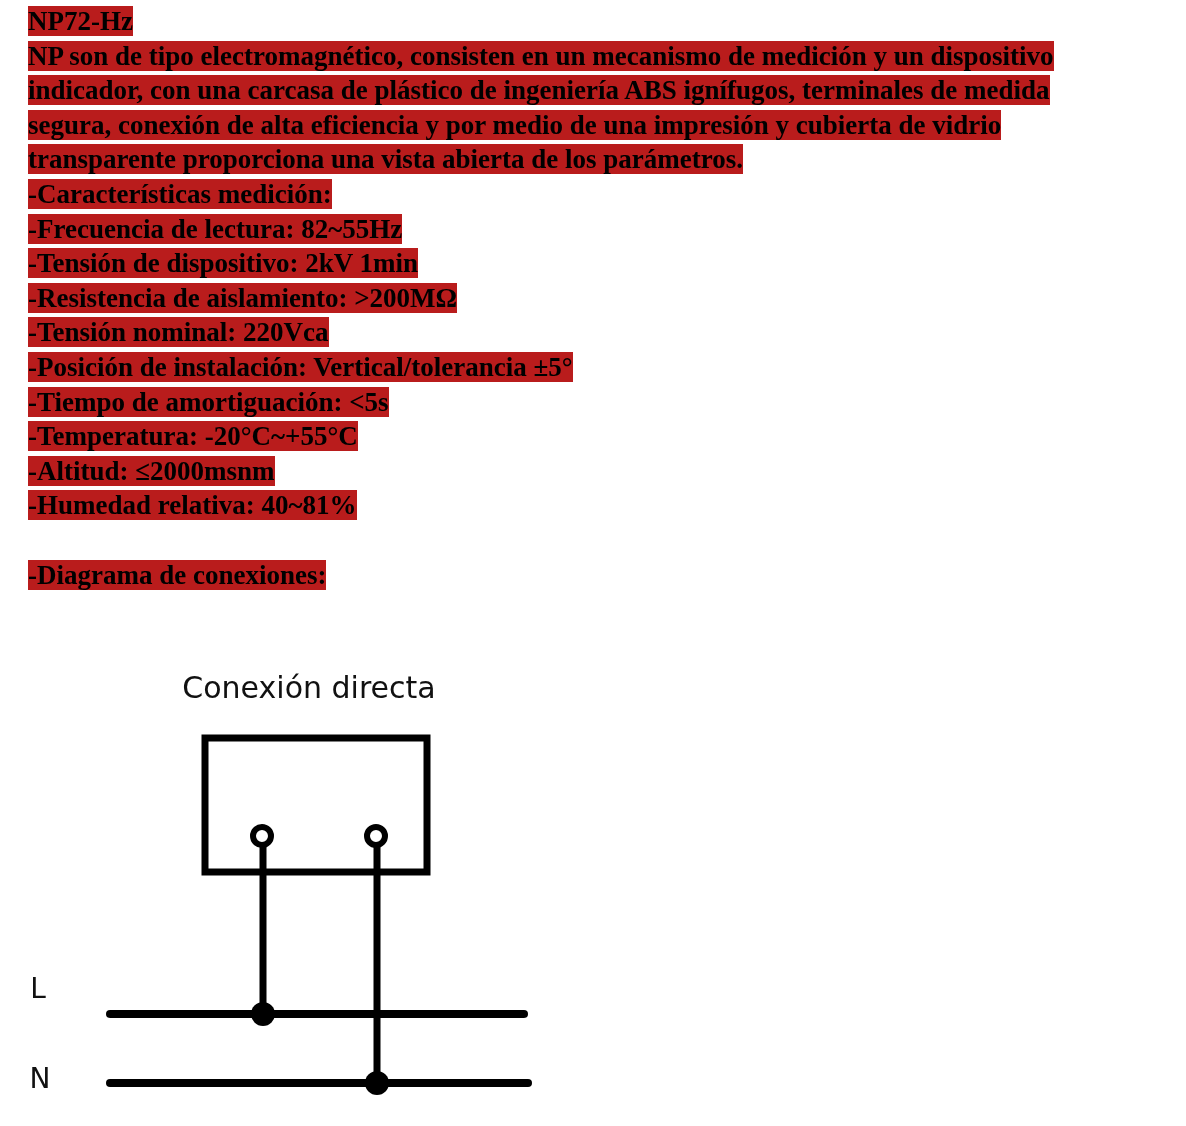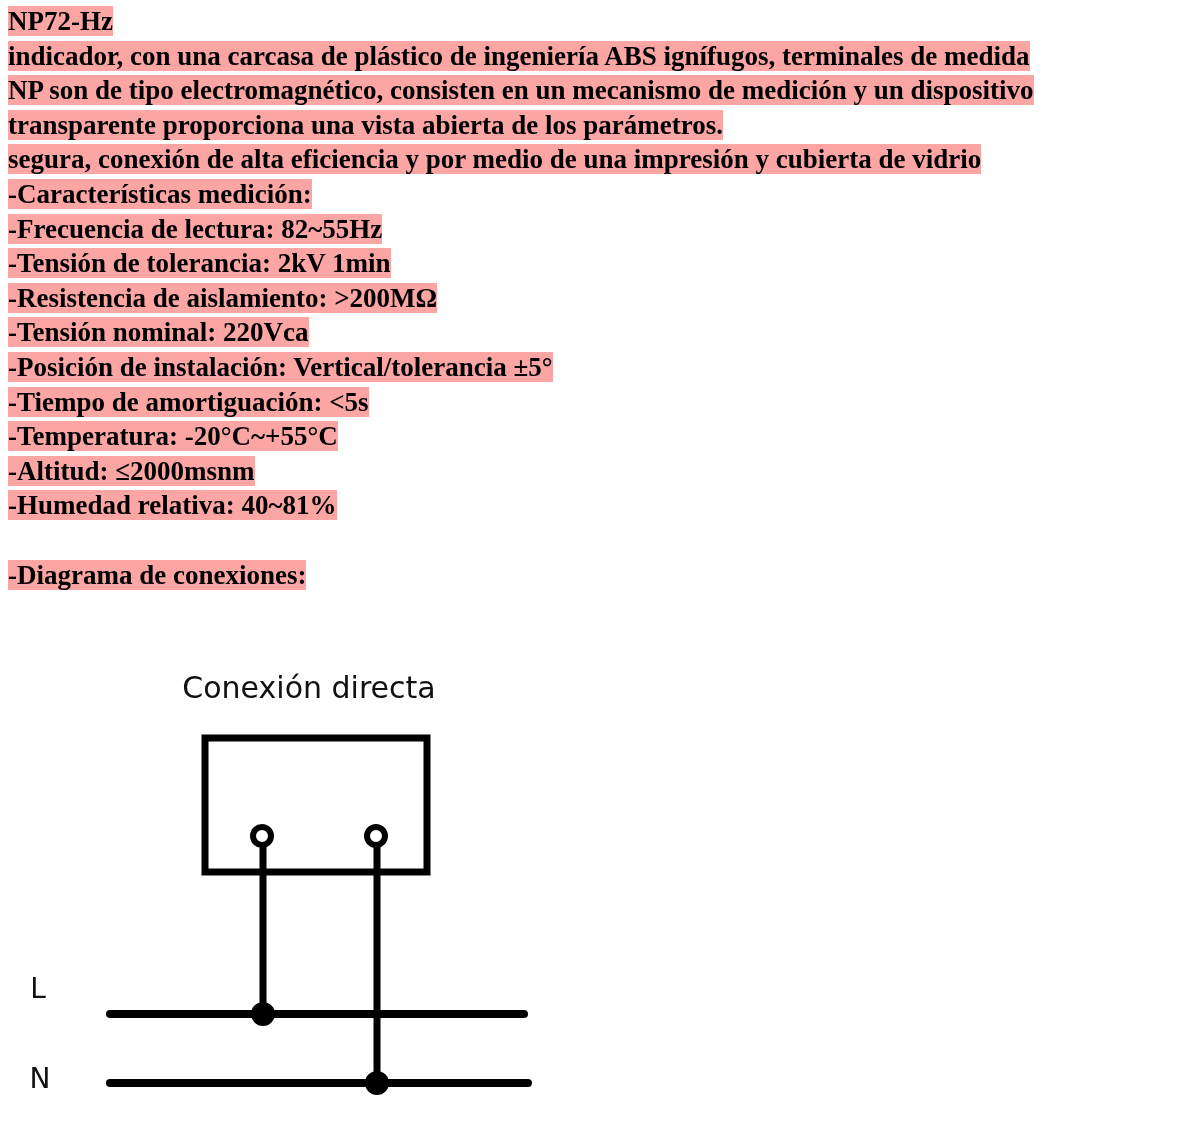--- a/index.html
+++ b/index.html
@@ -4,37 +4,37 @@
   <style>
     html, body { margin: 0; padding: 0; background: #ffffff; }
     body { width: 1186px; height: 1126px; position: relative; overflow: hidden; }
     .doc {
       position: absolute; left: 8px; top: 4px;
       font-family: "Liberation Serif", "DejaVu Serif", serif;
       font-weight: bold; font-size: 27px; line-height: 34.6px; color: #000;
       width: 1170px;
     }
     .line { display: block; white-space: nowrap; }
-    .hl { background: #fca5a5; }
+    .hl { background: #b91c1c; margin-left: 20px; }
     .blank { height: 34.6px; }
     .diagram { position: absolute; left: 0; top: 660px; width: 560px; height: 466px; }
     .diagram text { font-family: "DejaVu Sans", sans-serif; }
   </style>
 </head>
 <body>
 
 <div class="doc">
   <span class="line"><span class="hl">NP72-Hz</span></span>
+  <span class="line"><span class="hl">NP son de tipo electromagnético, consisten en un mecanismo de medición y un dispositivo</span></span>
   <span class="line"><span class="hl">indicador, con una carcasa de plástico de ingeniería ABS ignífugos, terminales de medida</span></span>
-  <span class="line"><span class="hl">NP son de tipo electromagnético, consisten en un mecanismo de medición y un dispositivo</span></span>
+  <span class="line"><span class="hl">segura, conexión de alta eficiencia y por medio de una impresión y cubierta de vidrio</span></span>
   <span class="line"><span class="hl">transparente proporciona una vista abierta de los parámetros.</span></span>
-  <span class="line"><span class="hl">segura, conexión de alta eficiencia y por medio de una impresión y cubierta de vidrio</span></span>
   <span class="line"><span class="hl">-Características medición:</span></span>
   <span class="line"><span class="hl">-Frecuencia de lectura: 82~55Hz</span></span>
-  <span class="line"><span class="hl">-Tensión de tolerancia: 2kV 1min</span></span>
+  <span class="line"><span class="hl">-Tensión de dispositivo: 2kV 1min</span></span>
   <span class="line"><span class="hl">-Resistencia de aislamiento: &gt;200MΩ</span></span>
   <span class="line"><span class="hl">-Tensión nominal: 220Vca</span></span>
   <span class="line"><span class="hl">-Posición de instalación: Vertical/tolerancia ±5°</span></span>
   <span class="line"><span class="hl">-Tiempo de amortiguación: &lt;5s</span></span>
   <span class="line"><span class="hl">-Temperatura: -20°C~+55°C</span></span>
   <span class="line"><span class="hl">-Altitud: ≤2000msnm</span></span>
   <span class="line"><span class="hl">-Humedad relativa: 40~81%</span></span>
   <span class="line blank"></span>
   <span class="line"><span class="hl">-Diagrama de conexiones:</span></span>
 </div>

